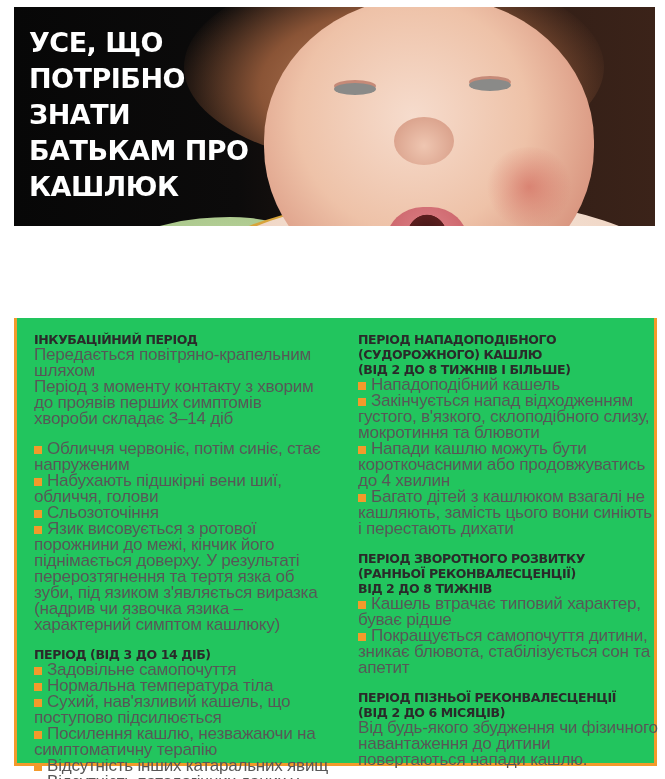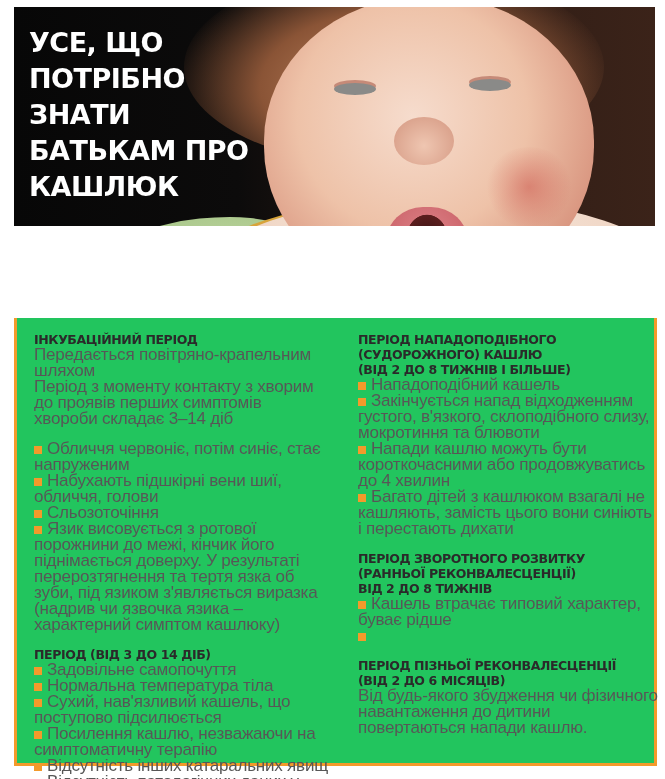--- a/index.html
+++ b/index.html
@@ -126,21 +126,21 @@
       <div class="item"><span class="bullet"></span><span>Багато дітей з кашлюком взагалі не кашляють, замість цього вони синіють і перестають дихати</span></div>
     </div>
 
     <div class="section">
       <h2>
         <span>ПЕРІОД ЗВОРОТНОГО РОЗВИТКУ</span>
         <span>(РАННЬОЇ РЕКОНВАЛЕСЦЕНЦІЇ)</span>
         <span>ВІД 2 ДО 8 ТИЖНІВ</span>
       </h2>
       <div class="item"><span class="bullet"></span><span>Кашель втрачає типовий характер, буває рідше</span></div>
-      <div class="item"><span class="bullet"></span></div>
+      <div class="item"><span class="bullet"></span><span>Покращується самопочуття дитини, зникає блювота, стабілізується сон та апетит</span></div>
     </div>
 
     <div class="section">
       <h2>
         <span>ПЕРІОД ПІЗНЬОЇ РЕКОНВАЛЕСЦЕНЦІЇ</span>
         <span>(ВІД 2 ДО 6 МІСЯЦІВ)</span>
       </h2>
       <p>Від будь-якого збудження чи фізичного навантаження до дитини повертаються напади кашлю.</p>
     </div>
   </div>

